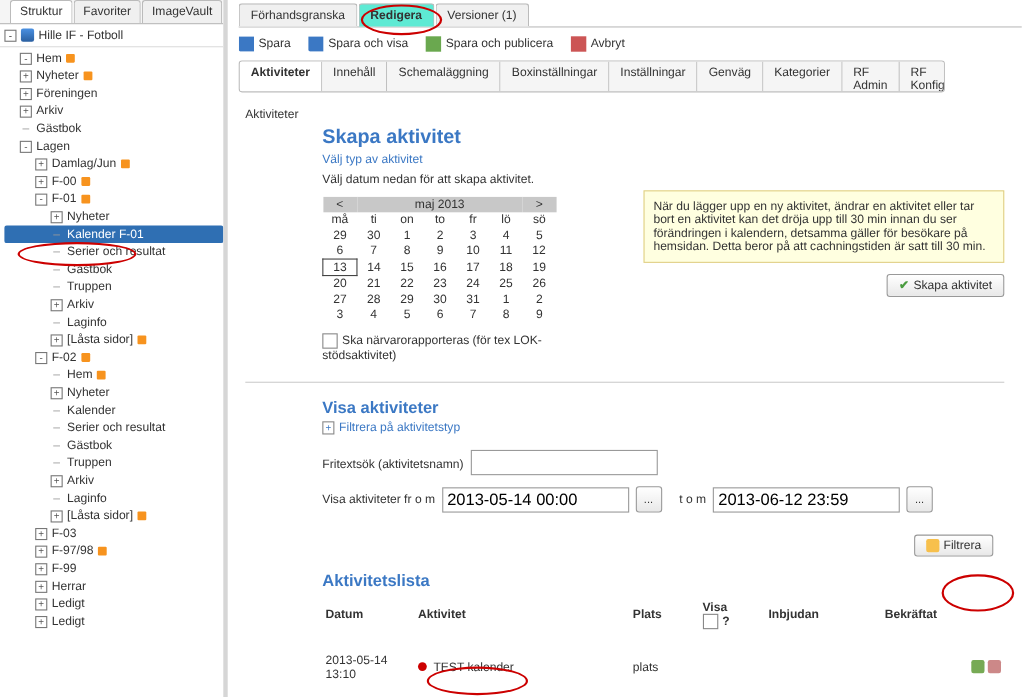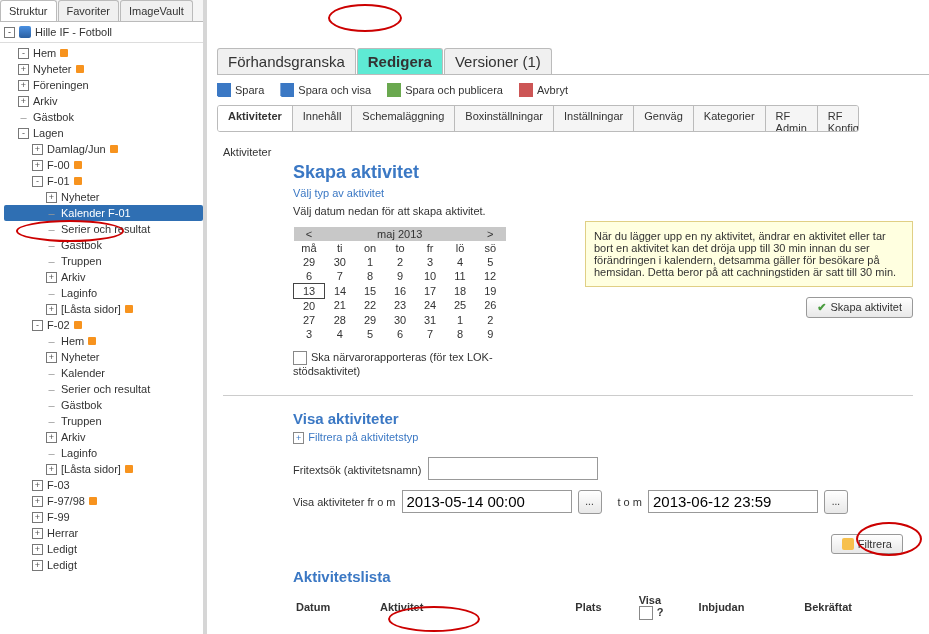--- a/index.html
+++ b/index.html
@@ -1,33 +1,33 @@
 <!DOCTYPE html>
 <html><head>
 <meta charset="utf-8">
 <style>
 html,body{margin:0;padding:0;font-family:Verdana,Arial,sans-serif;font-size:11px;color:#333;background:#fff;}
 .container{display:flex;width:929px;height:634px;position:relative;}
 .sidebar{width:207px;border-right:4px solid #d6d6d6;overflow:hidden;box-sizing:border-box;}
-.side-tabs{display:flex;border-bottom:1px solid #bbb;background:#f5f5f5;}
+.side-tabs{display:flex;border-bottom:1px solid #bbb;background:#f5f5f5;justify-content:flex-end;}
 .side-tab{padding:4px 8px;border:1px solid #bbb;border-bottom:none;margin-right:1px;background:#f0f0f0;font-size:11px;cursor:pointer;border-radius:3px 3px 0 0;}
 .side-tab.active{background:#fff;}
 .site-title{display:flex;align-items:center;padding:4px 4px;border-bottom:1px solid #ddd;}
 .site-title .ico{width:12px;height:12px;background:linear-gradient(#4a90e2,#2a5fa0);margin-right:4px;border-radius:2px;display:inline-block;}
 .tree{padding:2px 0 0 4px;}
 .tree-row{display:flex;align-items:center;height:16px;line-height:16px;white-space:nowrap;cursor:pointer;}
 .tree-row .sq{width:9px;height:9px;border:1px solid #777;display:inline-flex;align-items:center;justify-content:center;font-size:9px;line-height:9px;margin-right:4px;color:#555;background:#fff;}
 .tree-row .dash{width:11px;display:inline-block;text-align:center;color:#999;margin-right:4px;}
 .tree-row .orange{width:8px;height:8px;background:#f7931e;display:inline-block;margin-left:4px;border-radius:1px;}
 .tree-row.selected{background:#2f6fb3;color:#fff;border-radius:2px;}
 .circle-red{position:absolute;border:2px solid #c00;border-radius:50%/50%;pointer-events:none;}
 .main{flex:1;display:flex;flex-direction:column;overflow:hidden;}
 .top-tabs-wrap{padding:0 0 0 10px;}
 .top-tabs{display:flex;border-bottom:1px solid #bbb;margin-top:3px;}
-.top-tab{padding:4px 10px;border:1px solid #bbb;border-bottom:none;background:#f0f0f0;font-size:15px;border-radius:3px 3px 0 0;margin-right:1px;cursor:pointer;margin-top:45px;}
+.top-tab{padding:4px 10px;border:1px solid #bbb;border-bottom:none;background:#f0f0f0;font-size:11px;border-radius:3px 3px 0 0;margin-right:1px;cursor:pointer;}
 .top-tab.active{background:#5eead4;font-weight:bold;}
 .toolbar{display:flex;align-items:center;padding:8px 10px;gap:16px;}
 .tb-item{display:flex;align-items:center;gap:4px;cursor:pointer;}
 .tb-ico{width:14px;height:14px;display:inline-block;}
 .tb-save{background:#3b78c4;clip-path:polygon(0 0,100% 0,100% 100%,10% 100%,0 90%);}
 .tb-pub{background:#6aa84f;}
 .tb-cancel{background:#c55;position:relative;}
 .subtabs{display:flex;border:1px solid #bbb;border-radius:3px;margin:0 70px 10px 10px;overflow:hidden;}
 .subtab{padding:4px 10px;border-right:1px solid #bbb;font-size:11px;background:#f5f5f5;cursor:pointer;}
 .subtab:last-child{border-right:none;}

